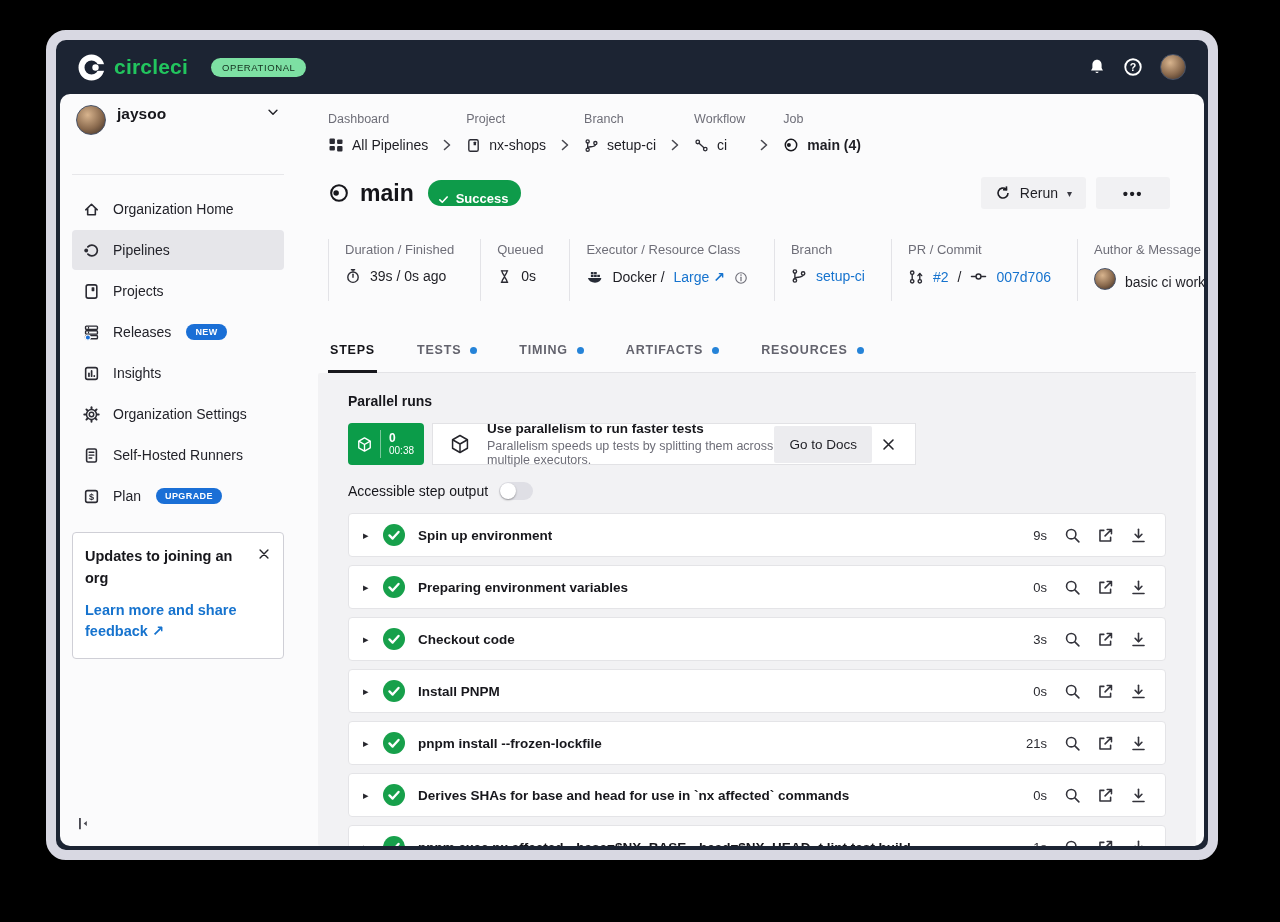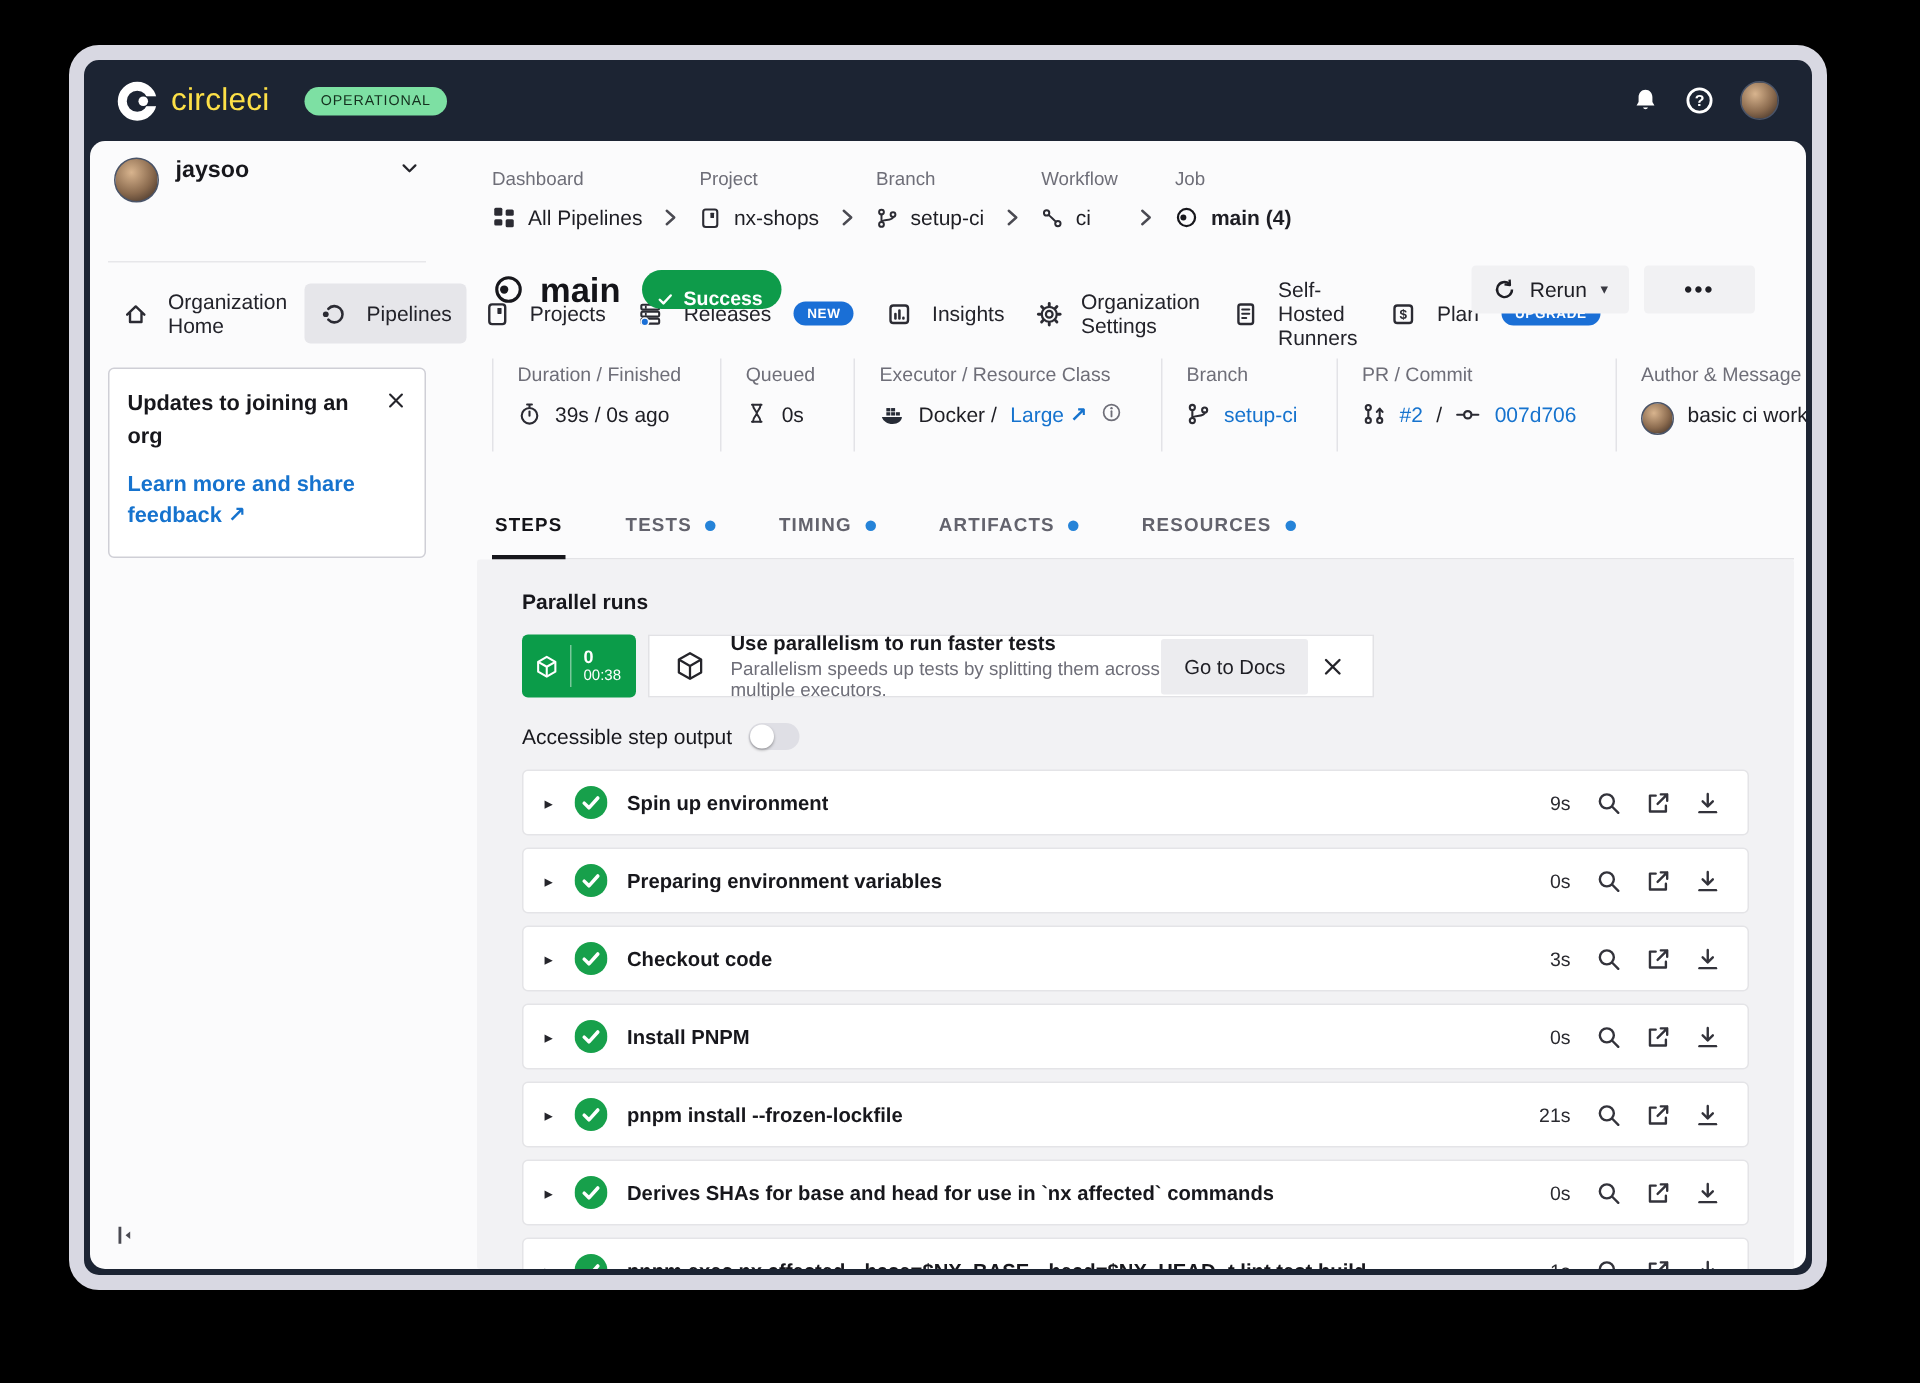--- a/index.html
+++ b/index.html
@@ -1,32 +1,32 @@
 <!DOCTYPE html>
 <html><head>
 <meta charset="utf-8">
 <style>
   html,body{margin:0;padding:0}
   body{width:1280px;height:922px;background:#000;font-family:"Liberation Sans","DejaVu Sans",sans-serif;position:relative;overflow:hidden;-webkit-font-smoothing:antialiased}
   .window{position:absolute;left:46px;top:30px;width:1152px;height:810px;background:#1c2433;border:10px solid #d8d8e2;border-radius:20px;overflow:hidden}
   
   .topbar{height:54px;display:flex;align-items:center;padding:0 22px}
   .brand{display:flex;align-items:center;gap:9px}
-  .logo-text{color:#fde047;font-size:21px;font-weight:400;letter-spacing:.2px}
+  .logo-text{color:#22c55e;font-size:21px;font-weight:700;letter-spacing:.2px}
   .op-badge{background:#7de0a3;color:#14301e;font-size:9.5px;font-weight:400;letter-spacing:.6px;padding:4px 11px;border-radius:10px;margin-left:23px}
   .topbar-right{margin-left:auto;display:flex;align-items:center;gap:17px}
   .avatar{width:26px;height:26px;border-radius:50%;background:radial-gradient(circle at 38% 32%,#d8b48e,#8a6a4e 55%,#46352a 90%);border:1px solid #4a5468;box-sizing:border-box}
   
   .content{position:absolute;left:4px;right:4px;top:54px;bottom:4px;background:#fbfbfc;border-radius:10px;display:flex;overflow:hidden}
   
   .sidebar{width:212px;padding:0 12px;display:flex;flex-direction:column;flex-shrink:0}
   .user-row{height:58px;display:flex;align-items:flex-start;gap:11px;border-bottom:1px solid #e7e7ea;padding:11px 4px}
   .user-name{font-size:15.5px;font-weight:700;color:#17171c}
   .user-chev{margin-left:auto;display:flex}
-  .nav{padding:14px 0 0;display:flex;flex-direction:row;gap:1px}
+  .nav{padding:14px 0 0;display:flex;flex-direction:column;gap:1px}
   .nav-item{display:flex;align-items:center;gap:13px;height:40px;padding:0 10px;border-radius:4px;font-size:14px;color:#23232a;cursor:pointer}
   .nav-item.active{background:#e6e6ea}
   .nav-icon{display:flex;width:18px;justify-content:center}
   .badge-blue{background:#1a6fd6;color:#fff;font-size:9px;font-weight:700;letter-spacing:.4px;padding:3px 9px;border-radius:9px;margin-left:2px}
   .side-card{border:1px solid #cfcfd6;border-radius:4px;padding:13px 12px 15px;margin-top:16px;font-size:14.5px;position:relative;background:#fff}
   .side-card-title{font-weight:700;line-height:1.5;color:#17171c;width:152px}
   .side-card-x{position:absolute;top:14px;right:12px;display:flex;cursor:pointer}
   .side-card-link{color:#1673ce;font-weight:700;margin-top:10px;line-height:1.5;display:inline-block;cursor:pointer}
   .ext-arrow{font-weight:700}
   .collapse{margin-top:auto;padding:0 4px 14px;display:flex}
@@ -42,21 +42,21 @@
   .job-title{font-size:23px;font-weight:700;color:#141419;margin:0 14px 0 10px}
   .status-pill{background:#0e9b4a;color:#fff;font-size:13px;font-weight:700;padding:0 13px 0 9px;height:26px;border-radius:14px;display:flex;gap:6px;align-items:flex-end}
   .title-actions{margin-left:auto;display:flex;gap:10px;margin-right:26px}
   .btn{background:#f1f1f3;border-radius:3px;height:32px;display:flex;align-items:center;gap:9px;padding:0 14px;font-size:14px;color:#1e1e24;cursor:pointer}
   .btn-more{width:46px;justify-content:center;letter-spacing:1.5px;font-weight:700;font-size:15px}
   .caret{font-size:10px;color:#3a3a42}
   
   .info{display:flex;margin-top:30px;height:62px}
   .info-col{border-left:1px solid #e3e3e7;padding:3px 26px 0 16px;display:flex;flex-direction:column;gap:11px}
   .info-label{font-size:13px;color:#6e6e78;white-space:nowrap}
-  .info-value{display:flex;align-items:flex-start;gap:9px;font-size:14px;color:#1e1e24;white-space:nowrap}
+  .info-value{display:flex;align-items:flex-end;gap:9px;font-size:14px;color:#1e1e24;white-space:nowrap}
   .link{color:#1673ce;cursor:pointer}
   .sep-slash{color:#1e1e24}
   
   .tabs{display:flex;gap:38px;margin-top:34px;border-bottom:1px solid #e3e3e6;margin-right:0}
   .tab{display:flex;gap:9px;align-items:center;font-size:12.5px;font-weight:700;letter-spacing:.8px;color:#63636d;padding:8px 2px 13px;border-bottom:3px solid transparent;margin-bottom:-1px;cursor:pointer}
   .tab.active{color:#141419;border-bottom-color:#17171c}
   .dot{width:7px;height:7px;border-radius:50%;background:#2583d8}
   
   .panel{flex:1;background:#f2f2f4;margin-left:-10px;padding:20px 30px;overflow:hidden;border-radius:2px}
   .panel-heading{font-size:14px;font-weight:700;color:#17171c}

